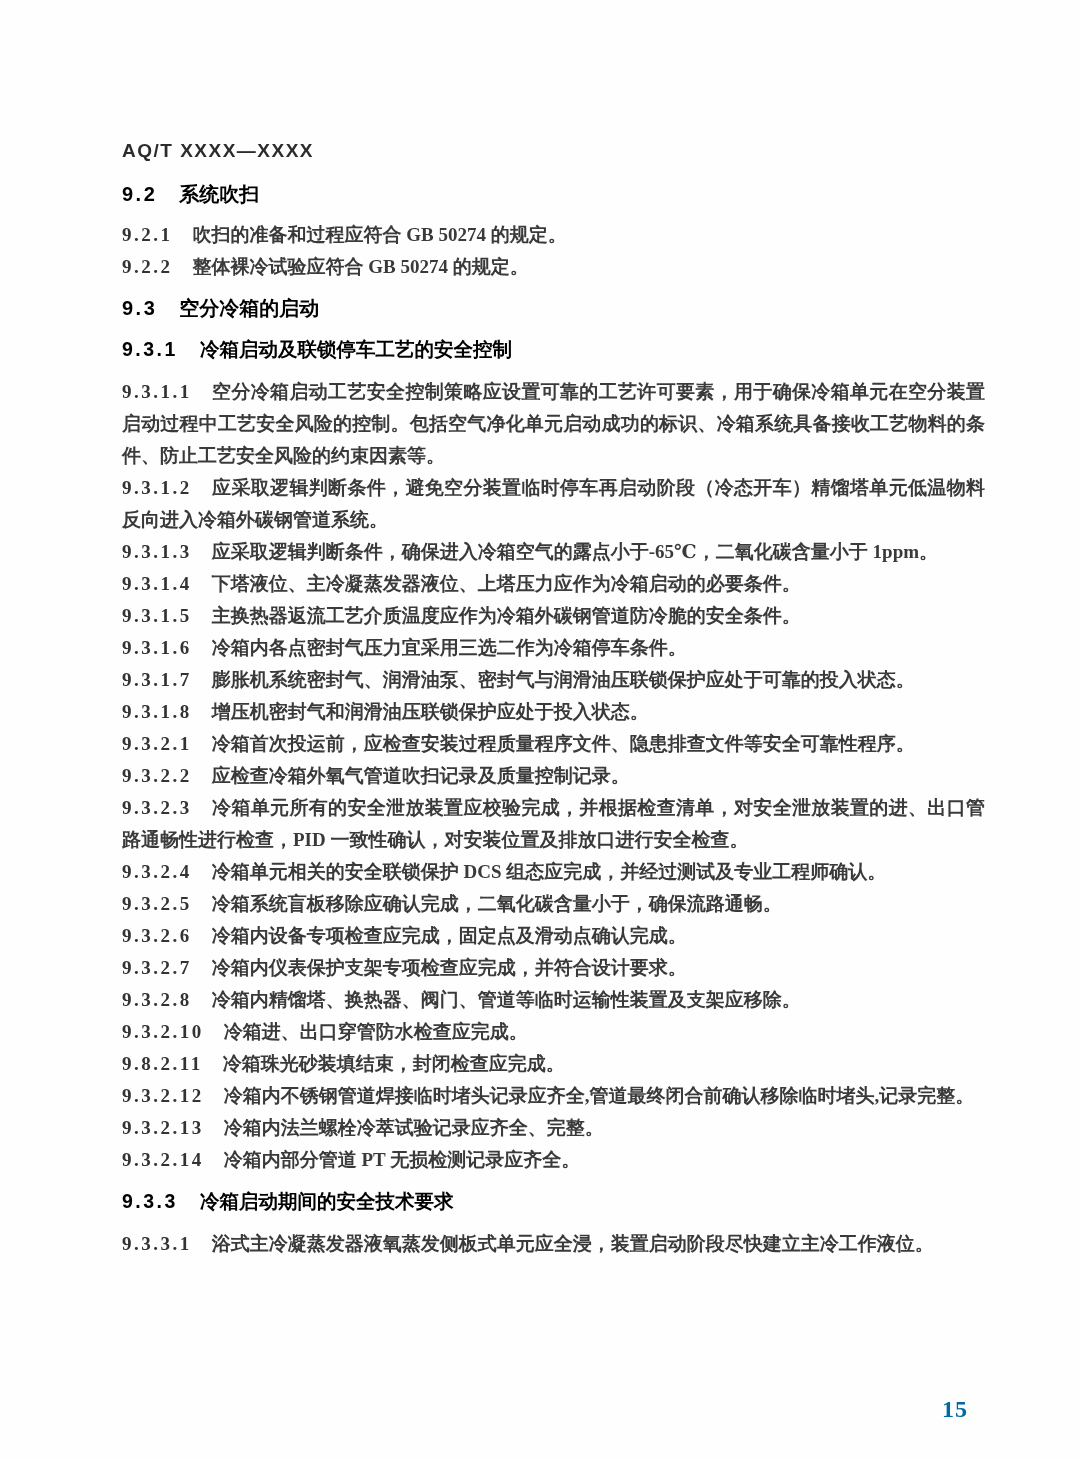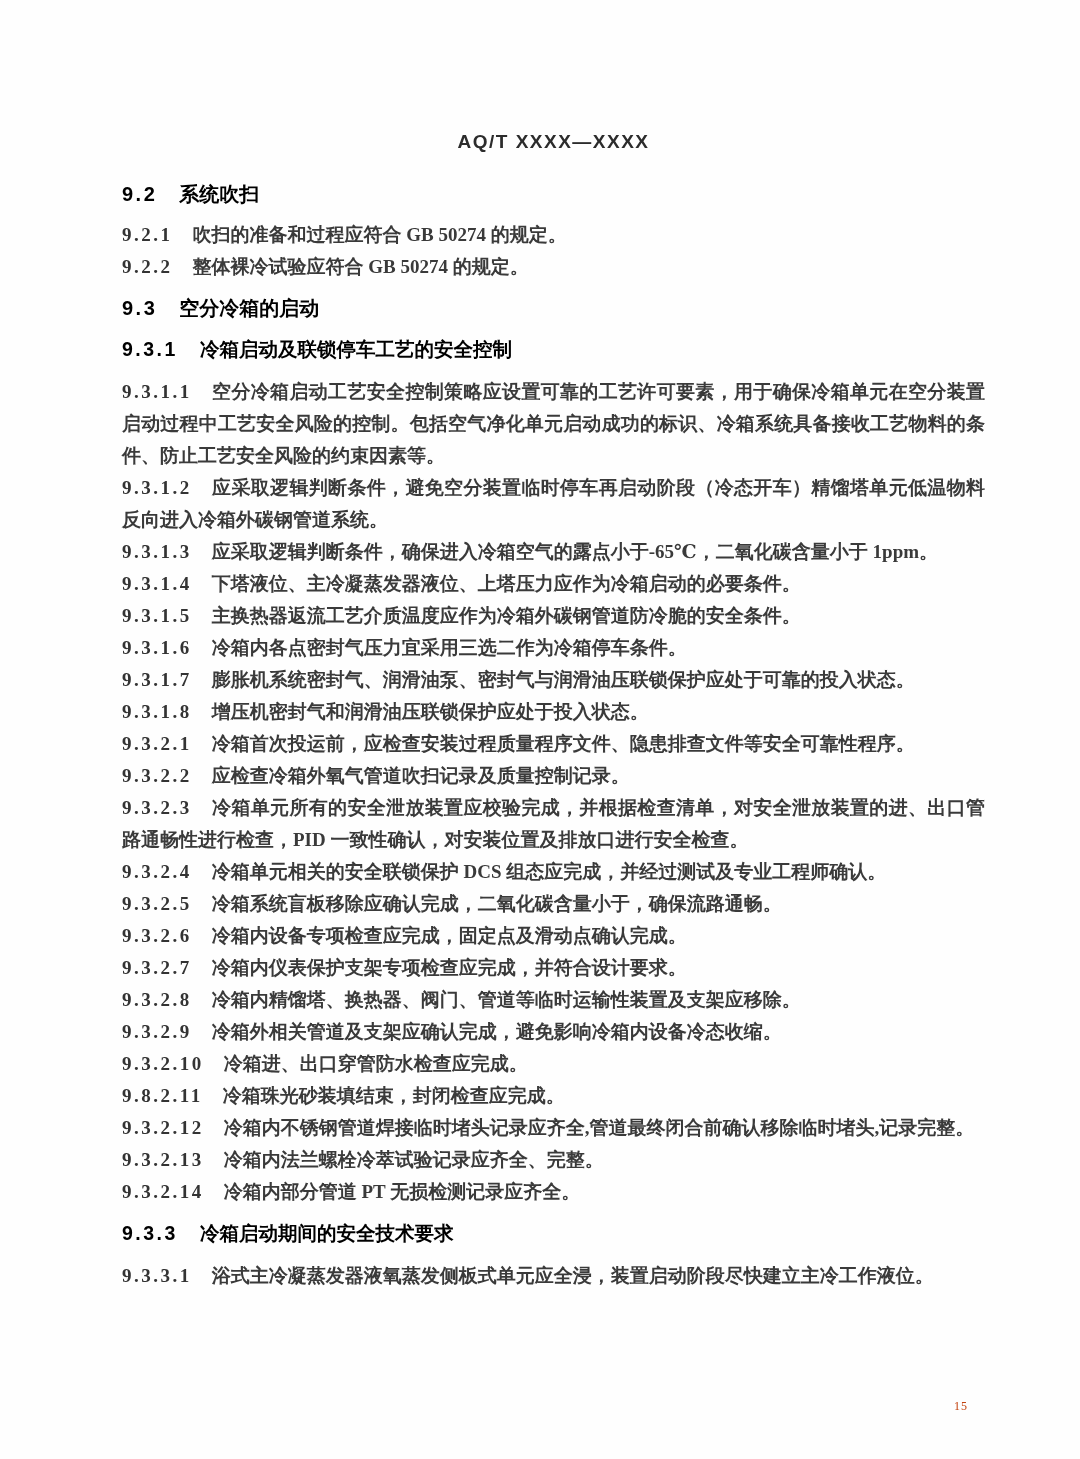--- a/index.html
+++ b/index.html
@@ -11,24 +11,24 @@
   .sheet {
     position: relative;
     width: 1080px;
     height: 1459px;
     margin: 0 auto;
     background: #fefefe;
     overflow: hidden;
   }
   .doc-header {
     position: absolute;
-    top: 131px;
+    top: 140px;
     left: 122px;
     right: 95px;
-    text-align: center;
+    text-align: left;
   }
   .header-code {
     font-family: "Liberation Sans", "DejaVu Sans", sans-serif;
     font-size: 19px;
     font-weight: 600;
     letter-spacing: 1.5px;
     color: #2c2c2c;
     font-stretch: condensed;
   }
   .doc-content {
@@ -74,23 +74,24 @@
   }
   .doc-footer {
     position: absolute;
     top: 1396px;
     left: 122px;
     right: 112px;
     text-align: right;
   }
   .page-number {
     font-family: "Liberation Serif", "DejaVu Serif", serif;
-    font-size: 12px;
-    color: #c2410c;
+    font-size: 24px;
+    color: #0369a1;
     letter-spacing: 1px;
+    font-weight: bold;
   }
 </style>
 </head>
 <body>
 
 <div class="sheet">
   <header class="doc-header">
     <span class="header-code">AQ/T XXXX—XXXX</span>
   </header>
 
@@ -109,21 +110,20 @@
       <p class="clause"><span class="num">9.3.1.7</span><span class="txt">膨胀机系统密封气、润滑油泵、密封气与润滑油压联锁保护应处于可靠的投入状态。</span></p>
       <p class="clause"><span class="num">9.3.1.8</span><span class="txt">增压机密封气和润滑油压联锁保护应处于投入状态。</span></p>
       <p class="clause"><span class="num">9.3.2.1</span><span class="txt">冷箱首次投运前，应检查安装过程质量程序文件、隐患排查文件等安全可靠性程序。</span></p>
       <p class="clause"><span class="num">9.3.2.2</span><span class="txt">应检查冷箱外氧气管道吹扫记录及质量控制记录。</span></p>
       <p class="clause"><span class="num">9.3.2.3</span><span class="txt">冷箱单元所有的安全泄放装置应校验完成，并根据检查清单，对安全泄放装置的进、出口管路通畅性进行检查，PID 一致性确认，对安装位置及排放口进行安全检查。</span></p>
       <p class="clause"><span class="num">9.3.2.4</span><span class="txt">冷箱单元相关的安全联锁保护 DCS 组态应完成，并经过测试及专业工程师确认。</span></p>
       <p class="clause"><span class="num">9.3.2.5</span><span class="txt">冷箱系统盲板移除应确认完成，二氧化碳含量小于，确保流路通畅。</span></p>
       <p class="clause"><span class="num">9.3.2.6</span><span class="txt">冷箱内设备专项检查应完成，固定点及滑动点确认完成。</span></p>
       <p class="clause"><span class="num">9.3.2.7</span><span class="txt">冷箱内仪表保护支架专项检查应完成，并符合设计要求。</span></p>
       <p class="clause"><span class="num">9.3.2.8</span><span class="txt">冷箱内精馏塔、换热器、阀门、管道等临时运输性装置及支架应移除。</span></p>
-      <p class="clause"><span class="num">9.3.2.9</span><span class="txt">冷箱外相关管道及支架应确认完成，避免影响冷箱内设备冷态收缩。</span></p>
       <p class="clause"><span class="num">9.3.2.10</span><span class="txt">冷箱进、出口穿管防水检查应完成。</span></p>
       <p class="clause"><span class="num">9.8.2.11</span><span class="txt">冷箱珠光砂装填结束，封闭检查应完成。</span></p>
       <p class="clause"><span class="num">9.3.2.12</span><span class="txt">冷箱内不锈钢管道焊接临时堵头记录应齐全,管道最终闭合前确认移除临时堵头,记录完整。</span></p>
       <p class="clause"><span class="num">9.3.2.13</span><span class="txt">冷箱内法兰螺栓冷萃试验记录应齐全、完整。</span></p>
       <p class="clause"><span class="num">9.3.2.14</span><span class="txt">冷箱内部分管道 PT 无损检测记录应齐全。</span></p>
       <div class="heading h3"><span class="num">9.3.3</span><span class="txt">冷箱启动期间的安全技术要求</span></div>
       <p class="clause"><span class="num">9.3.3.1</span><span class="txt">浴式主冷凝蒸发器液氧蒸发侧板式单元应全浸，装置启动阶段尽快建立主冷工作液位。</span></p>
     </main>
 
   <footer class="doc-footer">

